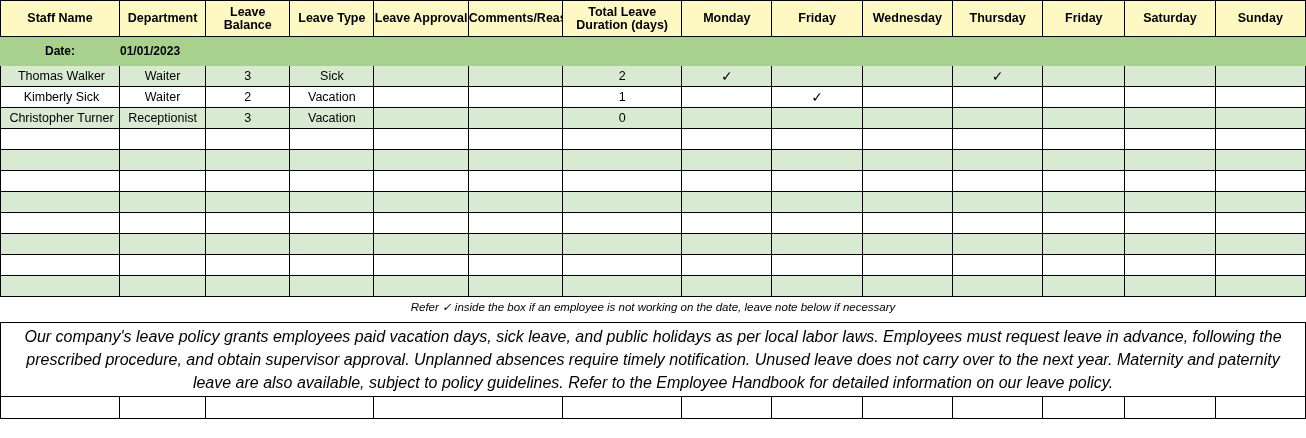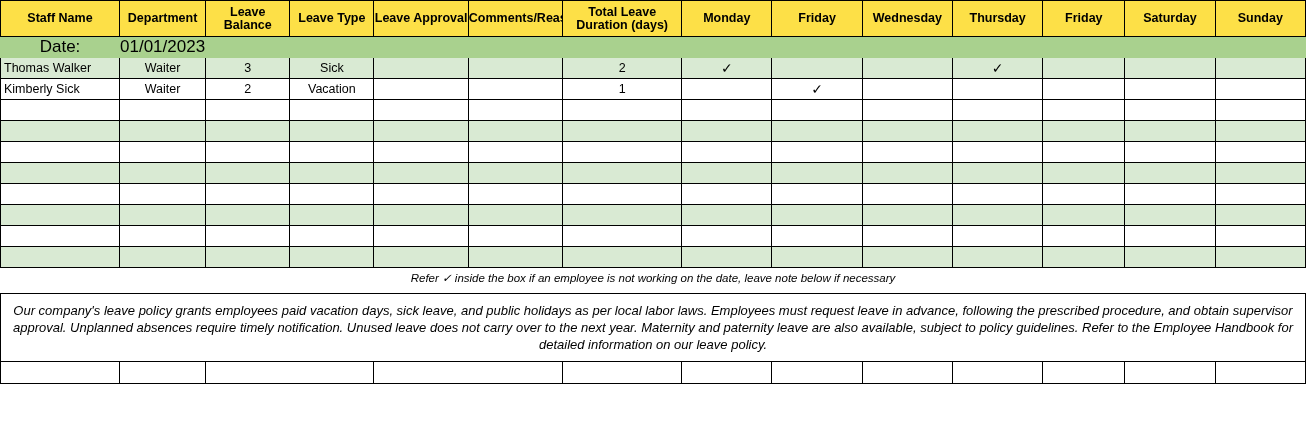--- a/index.html
+++ b/index.html
@@ -21,39 +21,39 @@
     width: 1306px;
   }
   td, th {
     border: 1px solid #000000;
     padding: 0;
     box-sizing: border-box;
     overflow: hidden;
   }
   
   .date-row td {
-    height: 21px;
+    height: 29px;
     background: #a9d18e;
     border: 1px solid #a9d18e;
-    font-weight: normal;
-    font-size: 17px;
+    font-weight: bold;
+    font-size: 12px;
   }
   .date-row td.date-label {
     text-align: center;
   }
   .date-row td.date-value {
     text-align: left;
   }
   .date-row td.blank {
     background: #a9d18e;
     border: 1px solid #a9d18e;
   }
   
   thead th {
-    background: #fde047;
+    background: #fef9c3;
     font-weight: bold;
     font-size: 12.5px;
     text-align: center;
     vertical-align: middle;
     height: 36px;
     line-height: 13px;
     border: 1px solid #000000;
     margin-top: 8px;
   }
   
@@ -62,21 +62,21 @@
     font-size: 12.5px;
     vertical-align: middle;
   }
   tbody tr.shade td {
     background: #d9ead3;
   }
   tbody tr.plain td {
     background: #ffffff;
   }
   td.c-name {
-    text-align: left;
+    text-align: center;
     padding-left: 3px;
   }
   td.c-center {
     text-align: center;
   }
   td.c-check {
     text-align: center;
     font-size: 14px;
   }
   
@@ -94,23 +94,23 @@
     background: #ffffff;
     border: none;
   }
   
   .policy-row td {
     height: 62px;
     background: #ffffff;
     border: 1px solid #000000;
     text-align: center;
     font-style: italic;
-    font-size: 13px;
-    line-height: 17px;
-    padding: 8px 6px;
+    font-size: 16px;
+    line-height: 23px;
+    padding: 2px 6px;
     vertical-align: middle;
   }
   
   .bottom-row td {
     height: 22px;
     background: #ffffff;
     border: 1px solid #000000;
   }
 </style>
 </head>
@@ -187,20 +187,36 @@
         <td class="c-center"></td>
         <td class="c-center">1</td>
         <td class="c-check"></td>
         <td class="c-check">✓</td>
         <td class="c-check"></td>
         <td class="c-check"></td>
         <td class="c-check"></td>
         <td class="c-check"></td>
         <td class="c-check"></td>
       </tr>
+      <tr class="shade">
+        <td class="c-name">Christopher Turner</td>
+        <td class="c-center">Receptionist</td>
+        <td class="c-center">3</td>
+        <td class="c-center">Vacation</td>
+        <td class="c-center"></td>
+        <td class="c-center"></td>
+        <td class="c-center">0</td>
+        <td class="c-check"></td>
+        <td class="c-check"></td>
+        <td class="c-check"></td>
+        <td class="c-check"></td>
+        <td class="c-check"></td>
+        <td class="c-check"></td>
+        <td class="c-check"></td>
+      </tr>
       <tr class="plain">
         <td class="c-name"></td>
         <td class="c-center"></td>
         <td class="c-center"></td>
         <td class="c-center"></td>
         <td class="c-center"></td>
         <td class="c-center"></td>
         <td class="c-center"></td>
         <td class="c-check"></td>
         <td class="c-check"></td>

